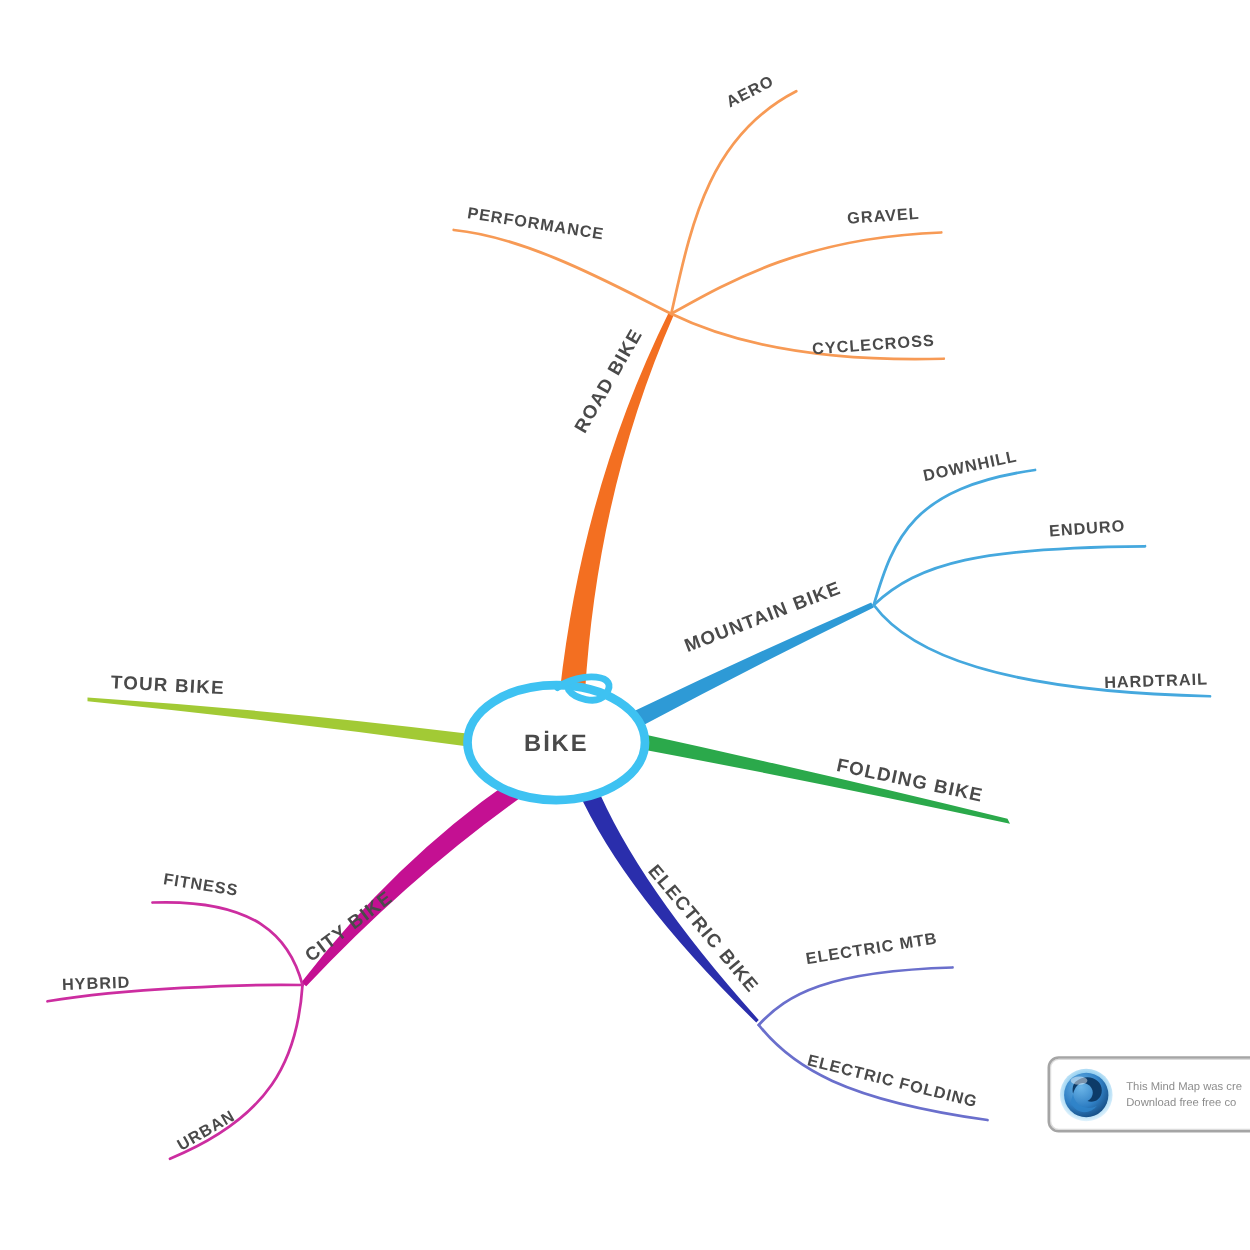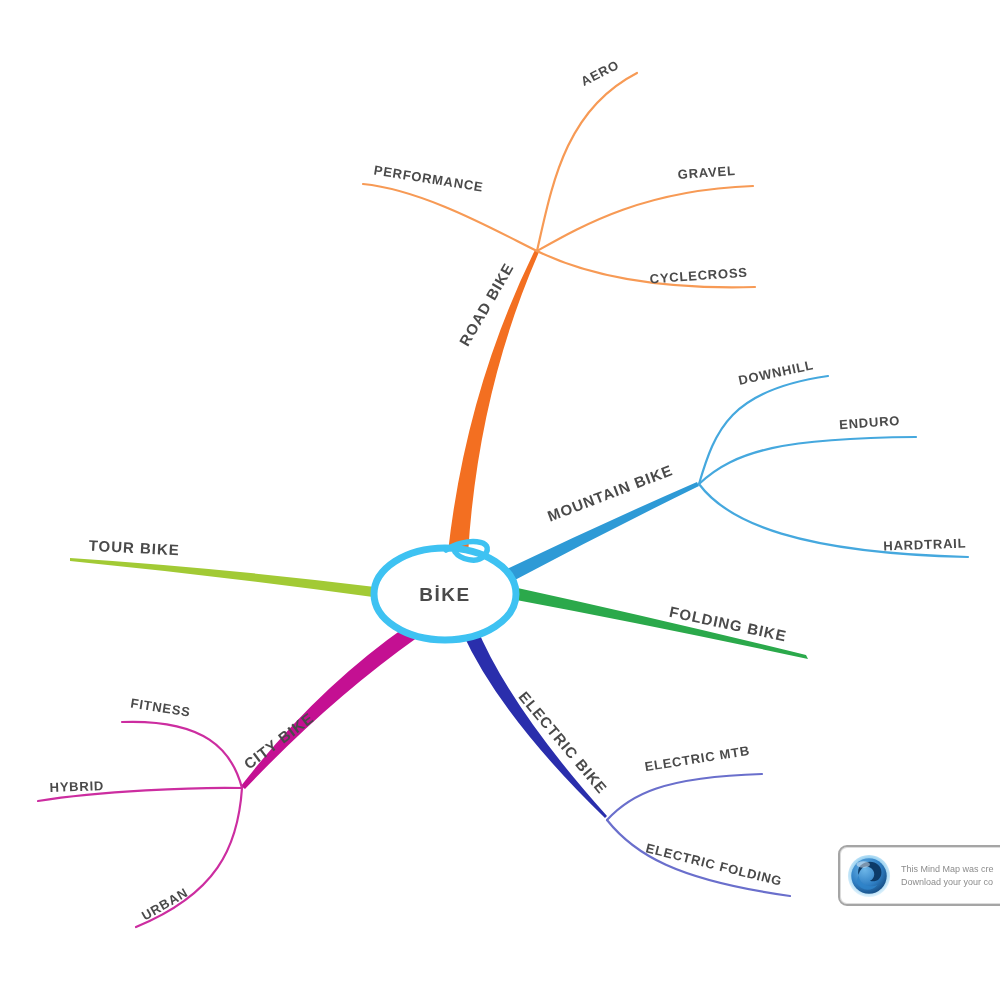--- a/index.html
+++ b/index.html
@@ -145,16 +145,16 @@
         </radialGradient>
       </defs>
       <circle cx="24" cy="24" r="22" fill="url(#halo)"></circle>
       <circle cx="24" cy="24" r="18.5" fill="url(#sphere)"></circle>
       <path d="M15,13 C25,5 37,11 37,20 C37,28 30,31 25,29 C31,26 31,18 25,15 C19,12 15,16 13,23 C12,19 13,15 15,13 Z" fill="#0d3b68"></path>
       <path d="M13,23 C14,32 23,38 33,33 C27,41 15,40 11,30 Z" fill="#2f84c9" opacity="0.85"></path>
       <ellipse cx="18" cy="12" rx="7" ry="3.5" fill="#ffffff" opacity="0.45"></ellipse>
     </svg>
     <div class="badge-text">
       <div>This Mind Map was cre</div>
-      <div>Download your your co</div>
+      <div>Download free free co</div>
     </div>
   </div>
 </div>
 
 </body></html>

